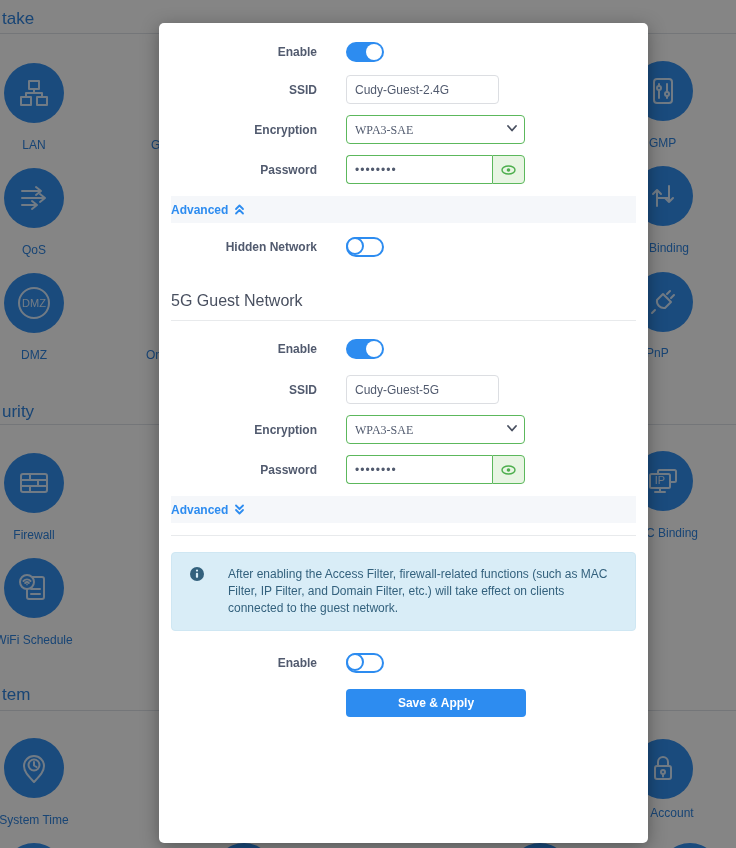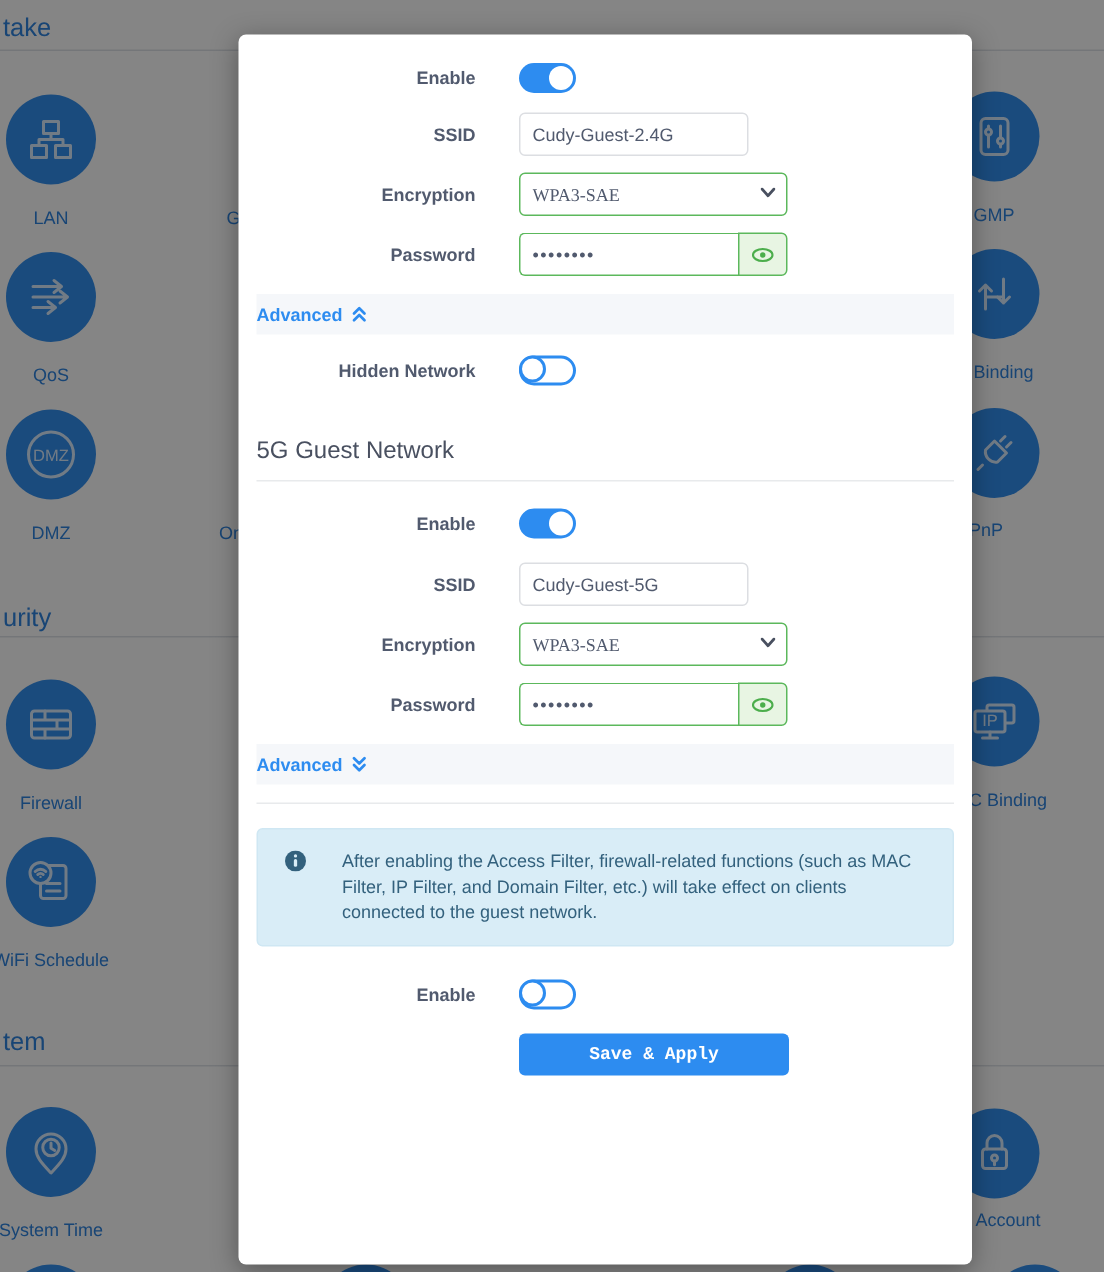--- a/index.html
+++ b/index.html
@@ -74,21 +74,21 @@
   .sec-head{font-size:16px;color:var(--head);margin:24px 0 0;padding:0 0 10px 0}
   .sec-rule{height:1px;background:var(--line);margin-bottom:16px}
   .gap5g{margin-top:33px}
   .gap-af{margin-top:58px}
   
   .info-box{position:relative;background:#d9edf7;border:1px solid #cfe7f3;border-radius:4px;
             padding:13px 18px 13px 56px;color:#33617d;line-height:17px;margin-bottom:20px}
   .info-icon{position:absolute;left:18px;top:14px}
   
   .save-btn{margin-left:175px;width:180px;height:28px;background:var(--blue);color:#fff;
-            border:none;border-radius:4px;font-size:12px;font-weight:700;font-family:Liberation Mono, monospace;cursor:pointer}
+            border:none;border-radius:4px;font-size:12px;font-weight:700;font-family:Liberation Sans, sans-serif;cursor:pointer}
   .dmz-txt,.ip-txt{font-size:11px;fill:#d9ecff;stroke:none;font-family:"Liberation Sans",sans-serif}
 </style>
 </head>
 <body>
 
 <div class="bg">
 
   <span class="bg-heading" style="left:2px;top:9px">take</span>
   <div class="bg-divider" style="top:33px"></div>
   <span class="bg-heading" style="left:2px;top:402px">urity</span>

